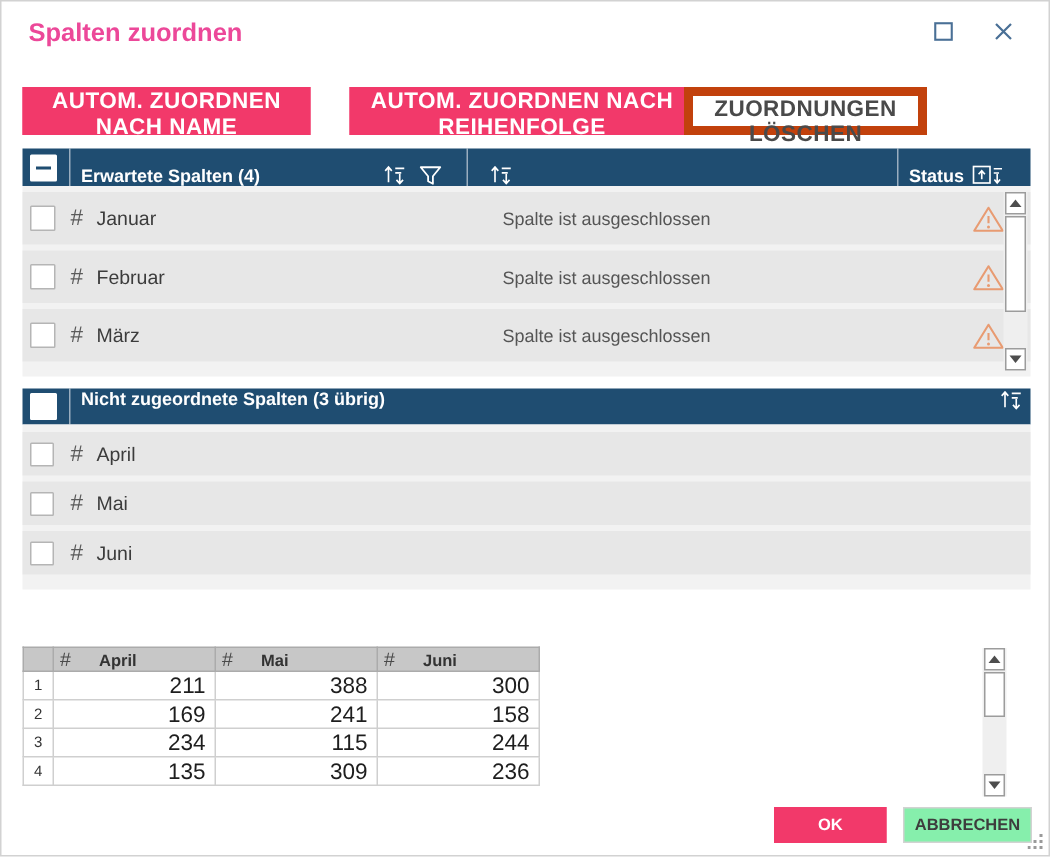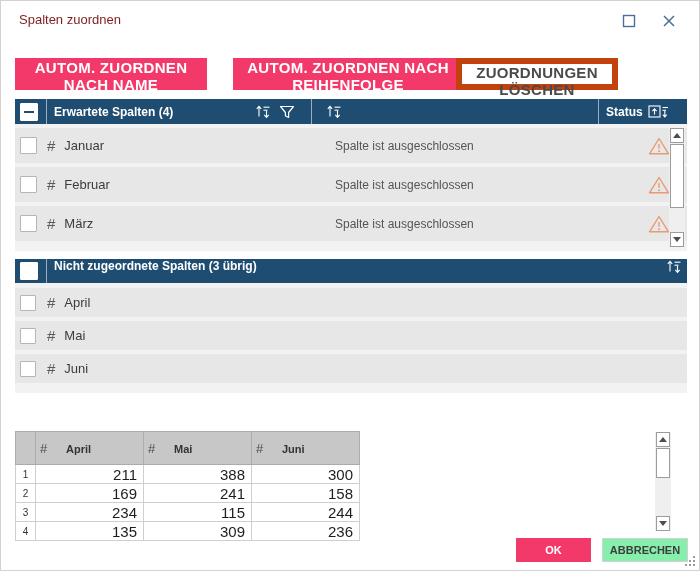--- a/index.html
+++ b/index.html
@@ -6,39 +6,39 @@
     --pink:#F2396A;
     --blue:#1F4D71;
     --warn:#E89B72;
     --icnblue:#4A7096;
   }
   *{box-sizing:border-box;margin:0;padding:0;}
   body{background:#fff;font-family:"Liberation Sans",sans-serif;}
   .dialog{position:relative;width:700px;height:571px;background:#fff;border:1px solid #d2d2d2;overflow:hidden;}
 
   
-  .title{position:absolute;left:18px;top:11px;font-size:13px;font-weight:400;color:#7f1d1d;}
+  .title{position:absolute;left:18px;top:11px;font-size:17px;font-weight:700;color:#ec4899;}
   .winbtns{position:absolute;top:10px;right:20px;display:flex;gap:20px;}
   .winbtn{width:20px;height:20px;display:flex;align-items:center;justify-content:center;background:transparent;border:0;cursor:pointer;}
 
   
   .btn{position:absolute;top:57px;height:32px;font-size:15px;font-weight:600;letter-spacing:.3px;font-family:"Liberation Sans",sans-serif;cursor:pointer;}
   .b1{left:14px;width:192px;}
   .b2{left:232px;width:230px;}
   .b3{left:455px;width:162px;}
   .btn.pink{background:var(--pink);border:1px solid var(--pink);color:#fff;}
   .btn.outline{background:#fff;border:6px solid #c2410c;color:#4a4a4a;}
 
   
   .thead{position:absolute;left:14px;width:672px;background:var(--blue);color:#fff;display:flex;align-items:stretch;}
   .t1{top:98px;height:25px;}
   .t2{top:258px;height:24px;}
   .cbcell{width:32px;display:flex;align-items:center;padding-left:5px;border-right:1px solid rgba(255,255,255,.55);}
   .hdiv{width:1px;background:rgba(255,255,255,.55);}
-  .hcell{display:flex;align-items:center;}
+  .hcell{display:flex;align-items:flex-end;}
   .hcell .hlabel{font-size:12px;font-weight:600;}
   .hcell.exp{width:264px;padding-left:7px;padding-right:16px;}
   .hcell.exp .hlabel{flex:1;}
   .hcell.map{width:286px;padding-left:14px;padding-right:4px;}
   .hcell.map .hlabel{flex:1;}
   .hcell.status{flex:1;padding-left:7px;gap:5px;}
   .t2 .hlabel{flex:1;padding-left:7px;font-size:12px;font-weight:600;}
   .t2 .sorticon{margin-right:5px;}
 
   
@@ -76,21 +76,21 @@
   .radios{position:absolute;left:8px;top:404px;display:flex;align-items:center;font-size:13px;color:#444;}
   .radio{width:13px;height:13px;border-radius:50%;border:1px solid #a9b0b6;background:#fff;display:inline-flex;align-items:center;justify-content:center;flex:none;}
   .radio.sel{border-color:#2A608F;}
   .radio.sel::after{content:"";width:7px;height:7px;border-radius:50%;background:#2A608F;}
   .rlabel{margin-left:8px;}
   .rgroup{display:flex;align-items:center;cursor:pointer;}
   .rgroup+.rgroup{margin-left:17px;}
 
   
   .pgrid{position:absolute;left:14px;top:430px;border-collapse:collapse;table-layout:fixed;}
-  .pgrid th{background:#c7c7c7;border:1px solid #ababab;height:33px;font-size:11px;font-weight:700;color:#333;text-align:left;padding:0 0 0 4px;white-space:nowrap;overflow:hidden;}
+  .pgrid th{background:#c7c7c7;border:1px solid #ababab;height:16px;font-size:11px;font-weight:700;color:#333;text-align:left;padding:0 0 0 4px;white-space:nowrap;overflow:hidden;}
   .pgrid th .ghash{font-size:13px;font-weight:400;color:#4a4a4a;display:inline-block;width:26px;}
   .pgrid td{background:#fff;border:1px solid #cfcfcf;height:19px;font-size:15px;color:#1e1e1e;}
   .pgrid td.num{text-align:center;font-size:10px;color:#333;padding:0;}
   .pgrid td.val{text-align:right;padding-right:6px;}
 
   
   .fbtn{position:absolute;top:537px;height:24px;font-size:11px;font-weight:600;font-family:"Liberation Sans",sans-serif;cursor:pointer;}
   .okbtn{left:515px;width:75px;background:var(--pink);border:1px solid var(--pink);color:#fff;}
   .cancelbtn{left:601px;width:86px;background:#86efac;border:1px solid #d2d2d2;color:#3d3d3d;}
   .grip{position:absolute;right:3px;bottom:3px;}

